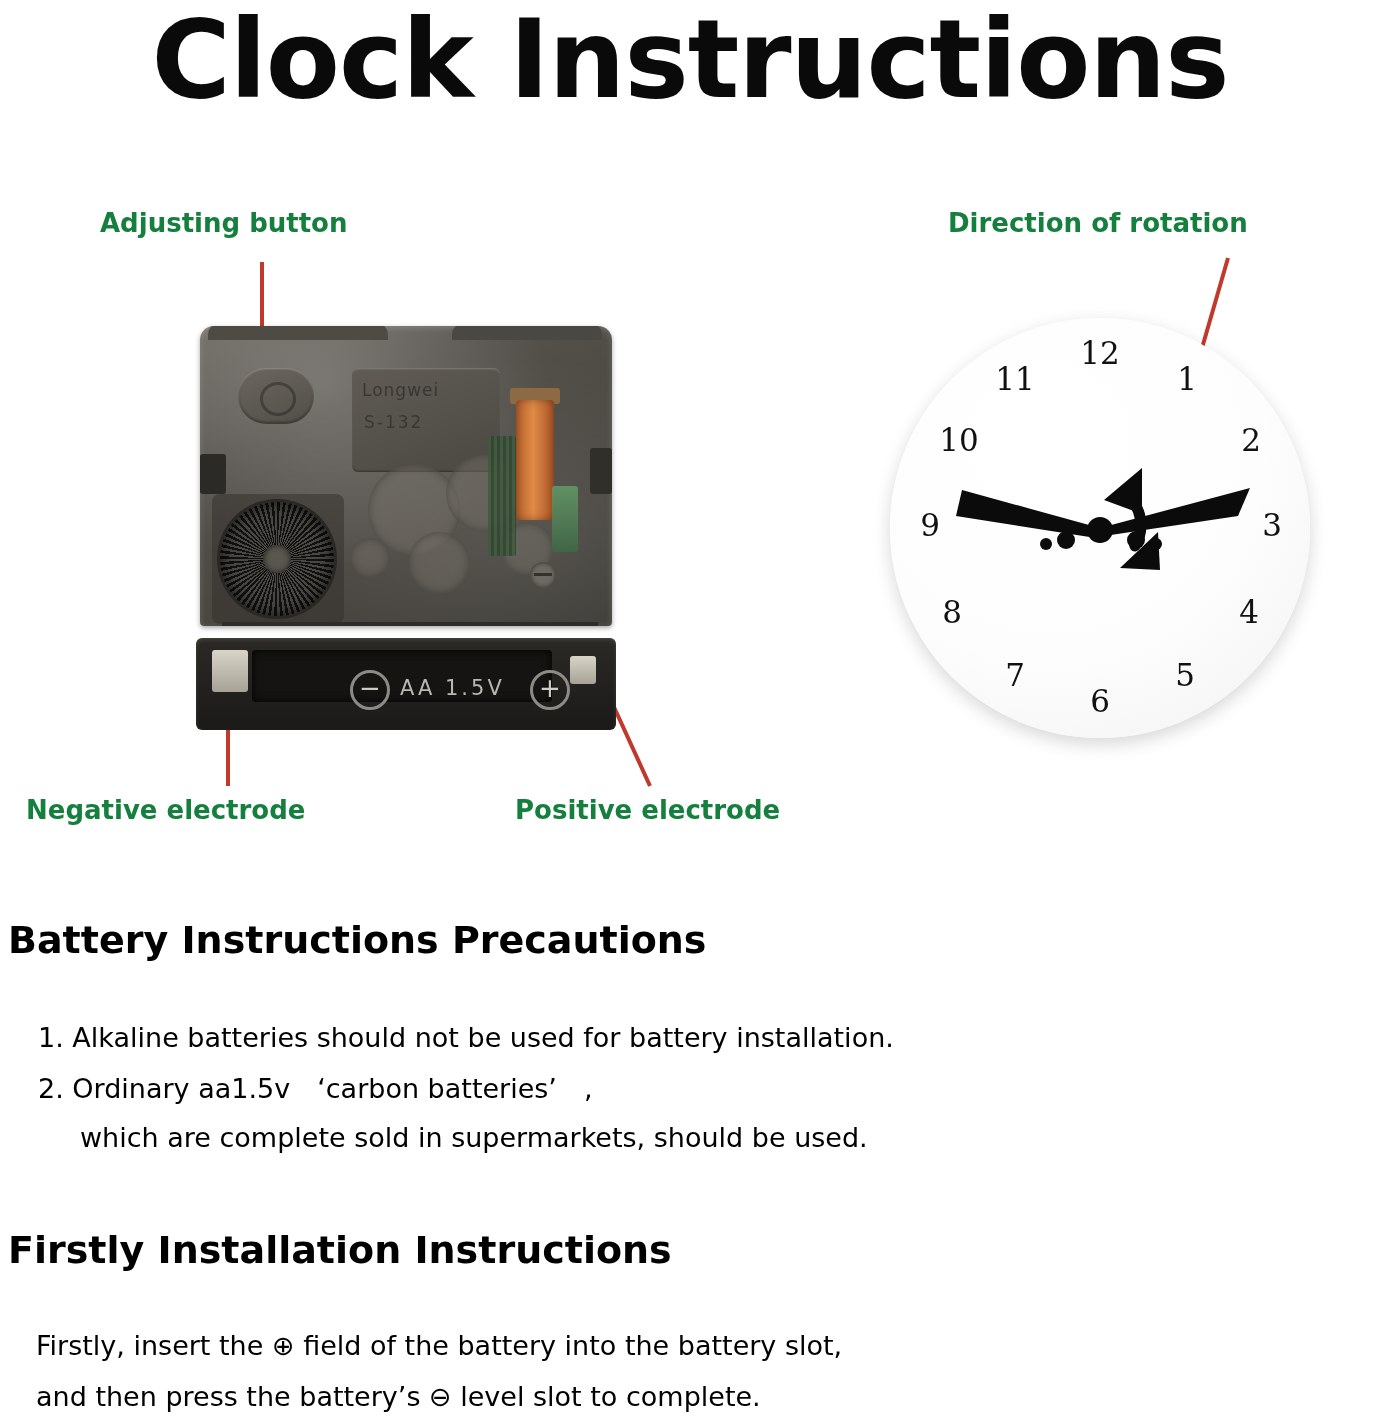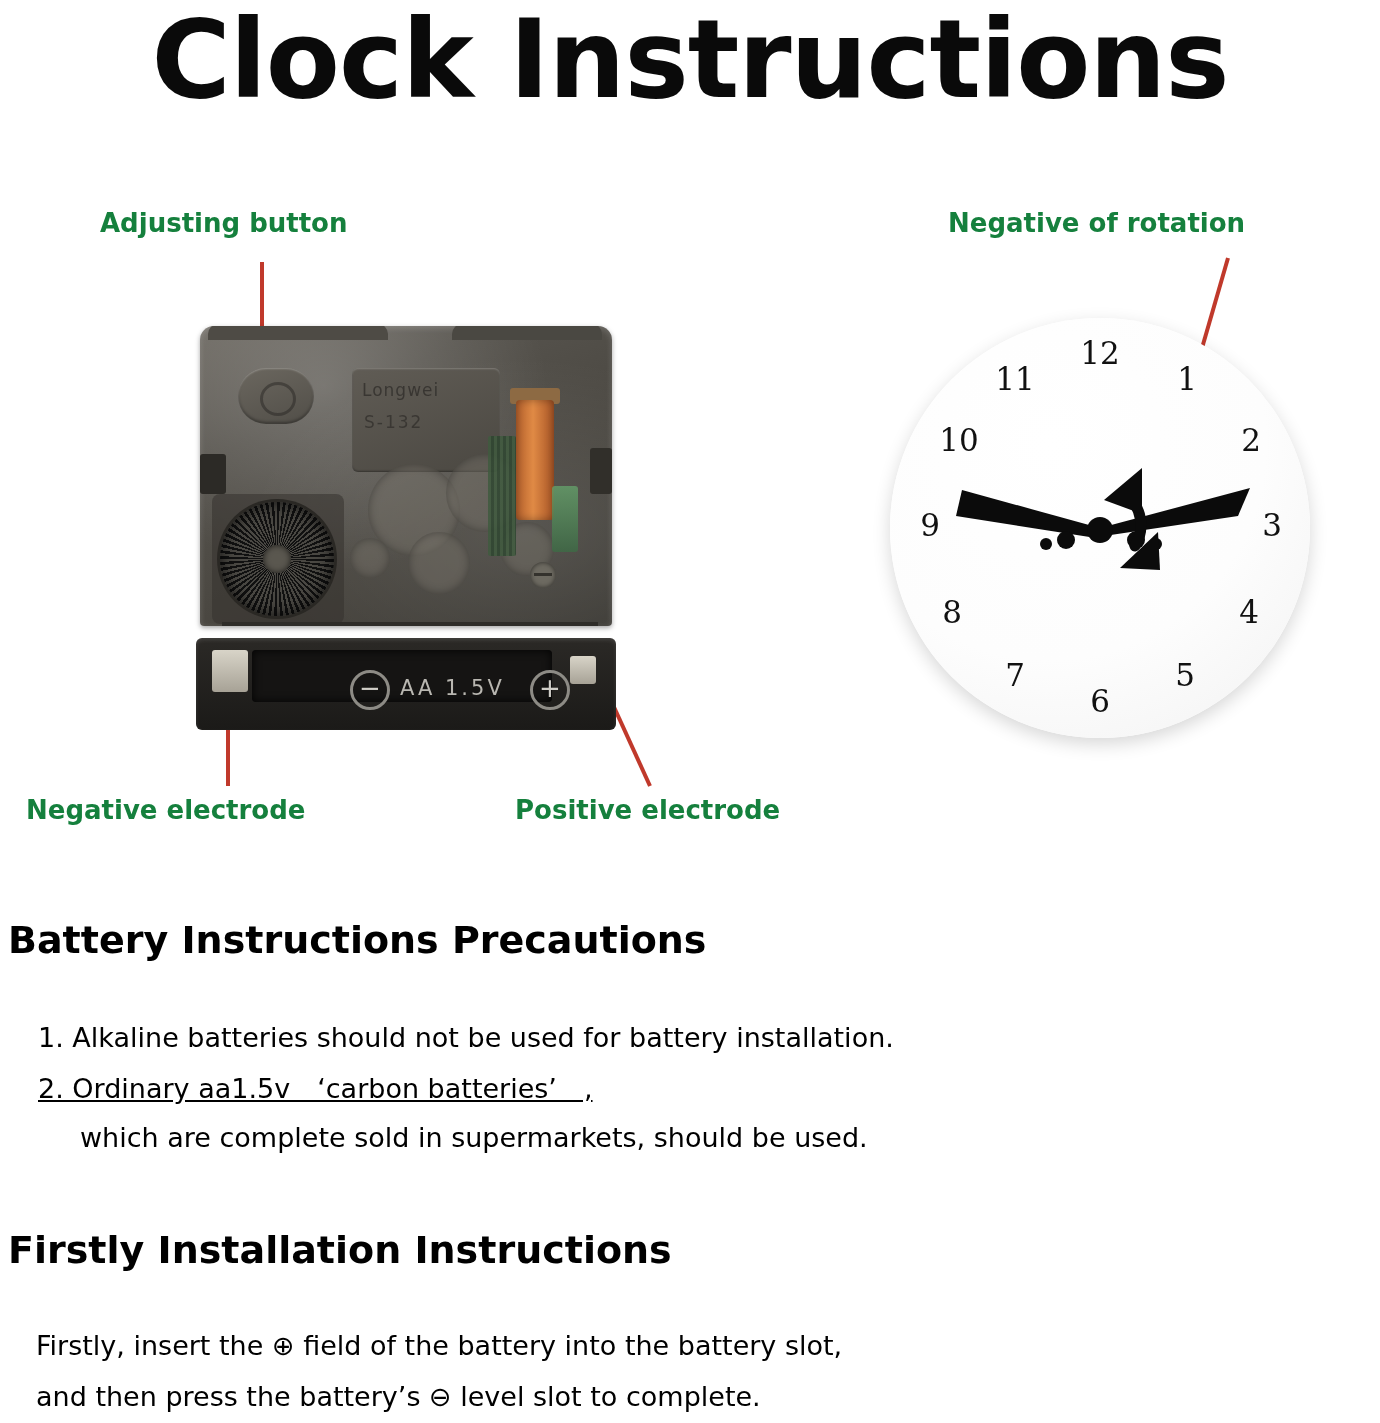--- a/index.html
+++ b/index.html
@@ -245,38 +245,38 @@
   #head-installation { left: 8px; top: 1228px; }
 
   .body-line {
     position: absolute;
     font-family: "DejaVu Sans", sans-serif;
     font-size: 27px;
     color: #000000;
     white-space: nowrap;
   }
   #prec-1 { left: 38px;  top: 1022px; }
-  #prec-2 { left: 38px;  top: 1073px; text-decoration: underline; }
+  #prec-2 { left: 38px;  top: 1073px; }
   #prec-2b{ left: 80px;  top: 1122px; }
 
   #inst-1 { left: 36px;  top: 1330px; }
   #inst-2 { left: 36px;  top: 1381px; }
 
   .inline-sym {
     display: inline-block;
     font-family: "DejaVu Sans", sans-serif;
   }
 </style>
 </head>
 <body>
 
 <div class="title">Clock Instructions</div>
 
 <div class="callout" id="lbl-adjusting">Adjusting button</div>
-<div class="callout" id="lbl-direction">Negative of rotation</div>
+<div class="callout" id="lbl-direction">Direction of rotation</div>
 <div class="callout" id="lbl-negative">Negative electrode</div>
 <div class="callout" id="lbl-positive">Positive electrode</div>
 
 <svg class="leaders" viewBox="0 0 1380 1423">
 
   <line x1="262" y1="262" x2="262" y2="560" stroke="#c0392b" stroke-width="4"></line>
 
   <line x1="1228" y1="258" x2="1172" y2="452" stroke="#c0392b" stroke-width="4"></line>
 
   <line x1="228" y1="786" x2="228" y2="672" stroke="#c0392b" stroke-width="4"></line>

